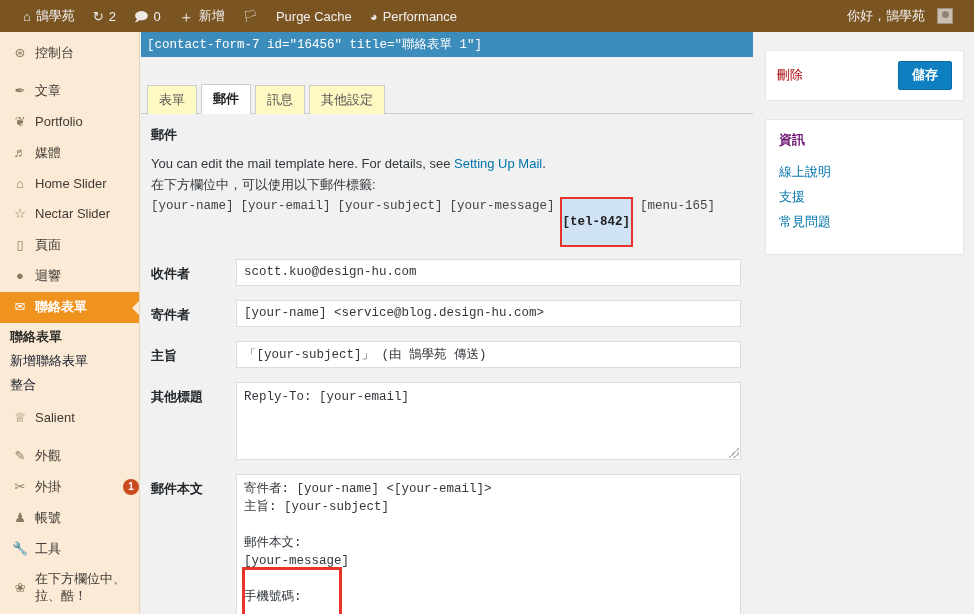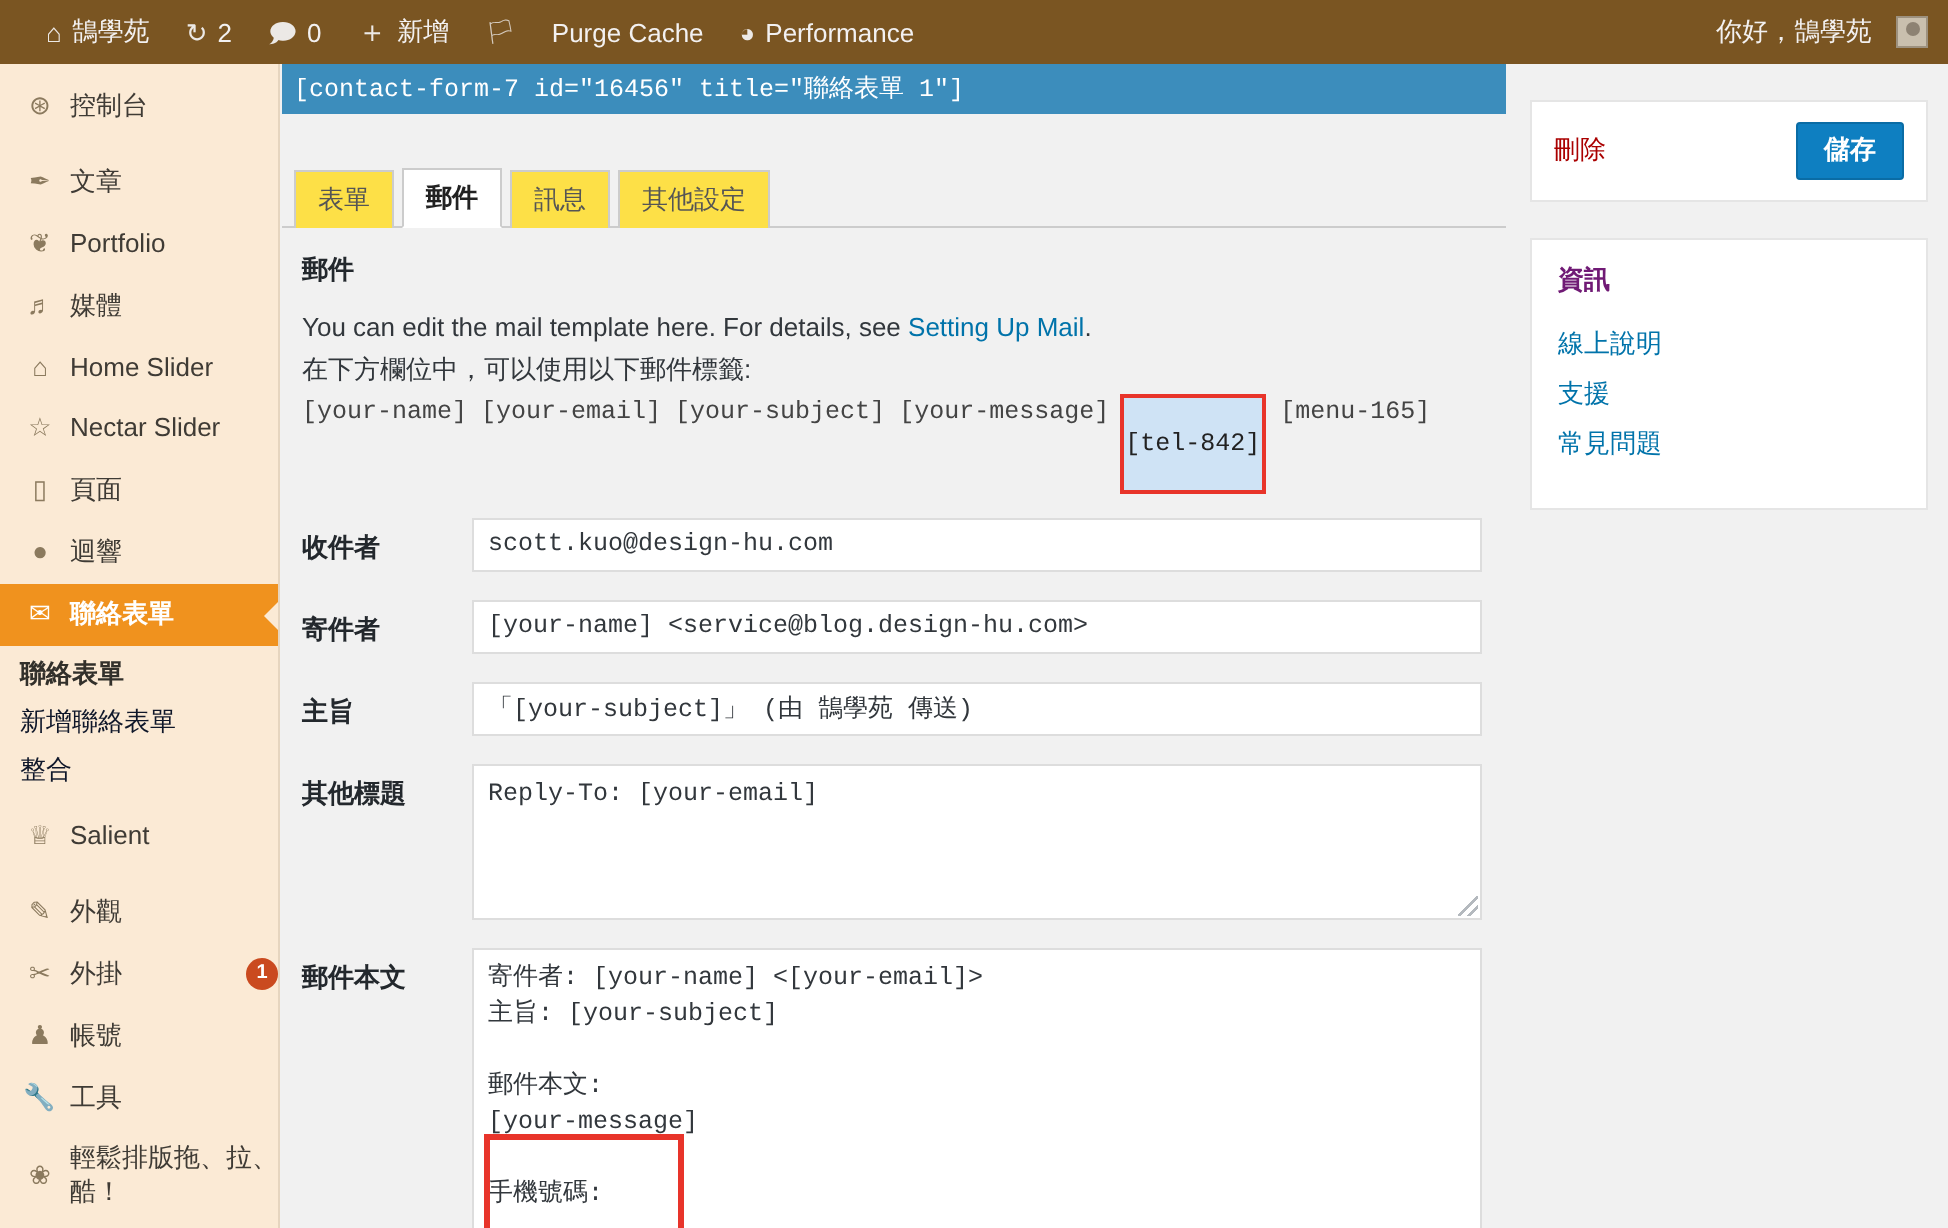--- a/index.html
+++ b/index.html
@@ -23,21 +23,21 @@
     display: flex; align-items: center;
     font-size: 13px;
     z-index: 50;
   }
   .ab-left { display: flex; align-items: center; padding-left: 14px; gap: 0; }
   .ab-item {
     display: flex; align-items: center; gap: 5px;
     padding: 0 9px; height: 32px;
     color: #f3f1f1; cursor: pointer; white-space: nowrap;
   }
-  .ab-right { margin-left: auto; display: flex; align-items: flex-start; padding-right: 1px; }
+  .ab-right { margin-left: auto; display: flex; align-items: flex-start; padding-right: 12px; }
   .ab-ico { font-size: 13px; line-height: 1; opacity: .95; display:inline-block; }
   .ab-num { font-size: 13px; }
   .ab-avatar {
     width: 16px; height: 16px; margin-left: 7px;
     background: #c9bfae; border: 1px solid #9d917f;
     display: inline-block; position: relative; overflow: hidden;
   }
   .ab-avatar::after {
     content: ""; position: absolute; left: 4px; top: 2px;
     width: 7px; height: 7px; border-radius: 50%; background: #8d8273;
@@ -108,21 +108,21 @@
     white-space: nowrap;
   }
 
   .tabs {
     display: flex; align-items: flex-end;
     padding: 25px 0 0 6px;
     border-bottom: 1px solid #ccc;
     height: 57px;
   }
   .tab {
-    background: #fde047;
+    background: #fef9c3;
     border: 1px solid #ccc;
     border-bottom: none;
     padding: 4px 11px 5px 11px;
     margin-right: 4px;
     font-size: 13px;
     color: #555;
     cursor: pointer;
     position: relative; bottom: -1px;
     line-height: 1.5;
   }
@@ -145,21 +145,21 @@
     font-family: "Liberation Mono", "DejaVu Sans Mono", monospace;
     font-size: 12.5px; color: #444;
     margin-top: 3px; white-space: nowrap;
     display: flex; gap: 0;
   }
   .mailtags .mt { margin-right: 7px; }
   .tag-hl {
     background: #cfe3f5;
     outline: 2px solid #e8342a;
     padding: 16px 1px;
-    color: #222; font-weight: 400;
+    color: #222; font-weight: 700;
     margin-right: 9px;
   }
 
   
   .frow {
     display: flex; align-items: flex-start;
     margin-top: 14px;
   }
   .frow .flabel {
     width: 85px; flex: 0 0 85px;
@@ -343,21 +343,21 @@
         <div class="menu-item">
           <span class="mi-ico">♟</span>
           <span class="mi-label">帳號</span>
         </div>
         <div class="menu-item">
           <span class="mi-ico">🔧</span>
           <span class="mi-label">工具</span>
         </div>
         <div class="menu-item">
           <span class="mi-ico">❀</span>
-          <span class="mi-label">輕鬆排版拖、拉、酷！</span>
+          <span class="mi-label">在下方欄位中、拉、酷！</span>
         </div>
         <div class="menu-item"></div>
       </div>
   </div>
 
   <div class="main">
 
     <div class="shortcode-bar">[contact-form-7 id="16456" title="聯絡表單 1"]</div>
 
     <div class="tabs" id="tabs">

